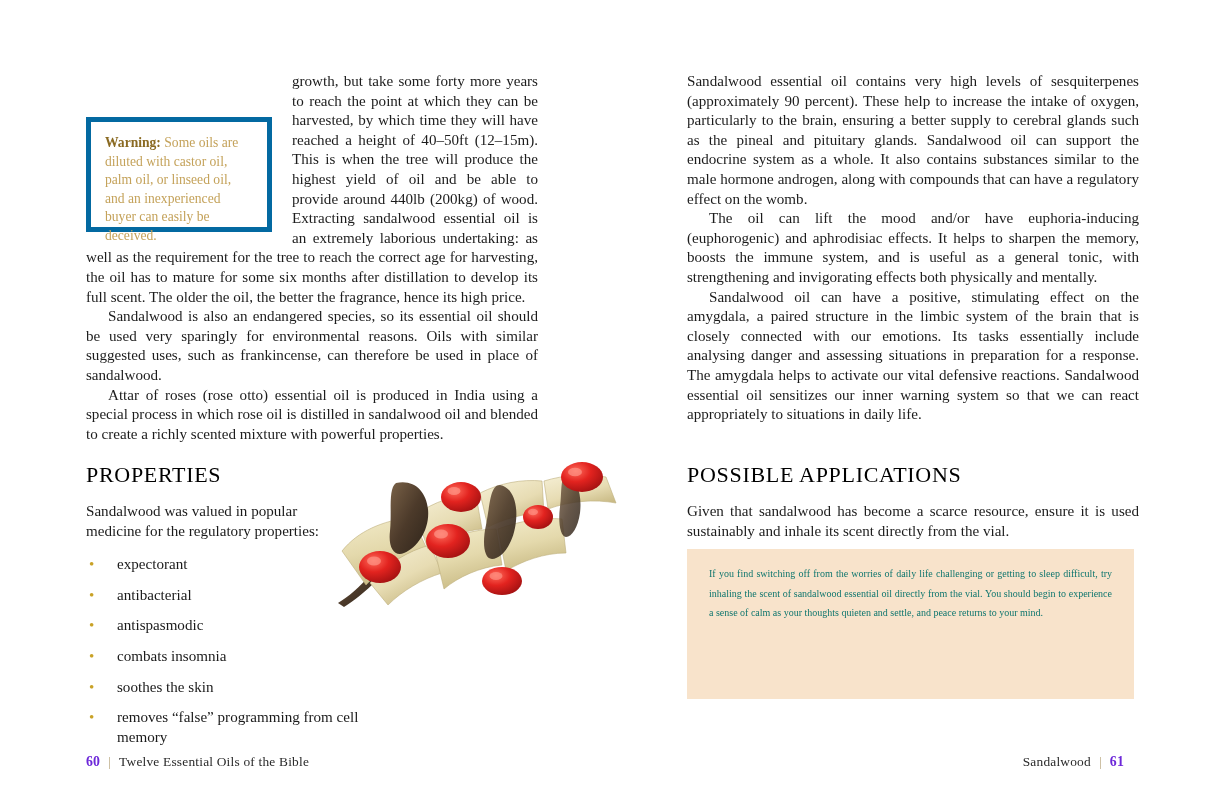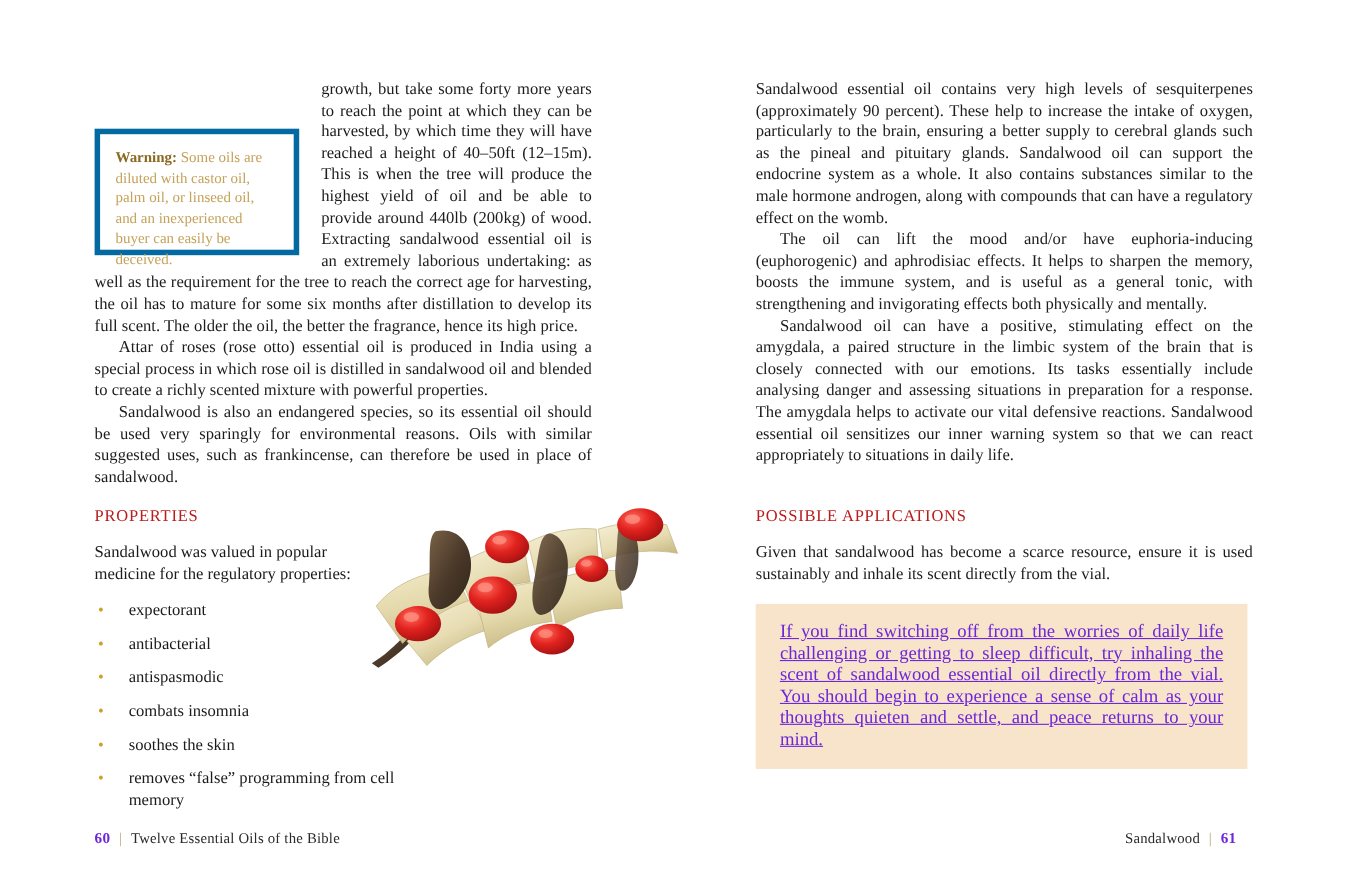--- a/index.html
+++ b/index.html
@@ -69,23 +69,23 @@
     position: absolute;
     left: 368px;
     top: 612px;
     width: 189px;
     height: 89px;
     padding: 14px 16px 10px 16px;
   }
 
   
   .section-head {
-    font-size: 15px;
+    font-size: 22px;
     letter-spacing: 0.7px;
-    color: #b91c1c;
+    color: #000000;
     margin: 0 0 14px 0;
     font-weight: normal;
     font-family: "Liberation Serif", "DejaVu Serif", serif;
   }
 
   
   .props-intro {
     font-size: 15.1px;
     line-height: 19.6px;
     margin: 0 0 14px 0;
@@ -139,26 +139,25 @@
     background: #f8e3cb;
     padding: 15px 22px 14px 22px;
   }
   .exercise-title {
     font-size: 17.6px;
     color: #c9a227;
     margin: 0 0 2px 0;
     font-weight: normal;
   }
   .exercise-body {
-    font-size: 17px;
+    font-size: 10px;
     line-height: 19.6px;
     text-align: justify;
-    color: #6d28d9;
+    color: #0f766e;
     margin: 0;
-    text-decoration: underline;
   }
 
   
   #sandalwood-photo {
     position: absolute;
     left: 330px;
     top: 455px;
     width: 292px;
     height: 160px;
   }
@@ -192,22 +191,22 @@
 
 <div id="page">
 
   <div class="col col-left">
 
     <div class="warn-box warn-float">
       <span class="warn-label">Warning:</span><span> Some oils are diluted with castor oil, palm oil, or linseed oil, and an inexperienced buyer can easily be deceived.</span>
     </div>
 
     <p class="body-text">growth, but take some forty more years to reach the point at which they can be harvested, by which time they will have reached a height of 40–50ft (12–15m). This is when the tree will produce the highest yield of oil and be able to provide around 440lb (200kg) of wood. Extracting sandalwood essential oil is an extremely laborious undertaking: as well as the requirement for the tree to reach the correct age for harvesting, the oil has to mature for some six months after distillation to develop its full scent. The older the oil, the better the fragrance, hence its high price.</p>
+    <p class="body-text">Sandalwood is also an endangered species, so its essential oil should be used very sparingly for environmental reasons. Oils with similar suggested uses, such as frankincense, can therefore be used in place of sandalwood.</p>
     <p class="body-text">Attar of roses (rose otto) essential oil is produced in India using a special process in which rose oil is distilled in sandalwood oil and blended to create a richly scented mixture with powerful properties.</p>
-    <p class="body-text">Sandalwood is also an endangered species, so its essential oil should be used very sparingly for environmental reasons. Oils with similar suggested uses, such as frankincense, can therefore be used in place of sandalwood.</p>
   </div>
 
   <div id="properties-section">
     <h2 class="section-head">PROPERTIES</h2>
     <p class="props-intro">Sandalwood was valued in popular medicine for the regulatory properties:</p>
     <ul class="props-list">
       <li><span class="bullet">•</span><span>expectorant</span></li>
       <li><span class="bullet">•</span><span>antibacterial</span></li>
       <li><span class="bullet">•</span><span>antispasmodic</span></li>
       <li><span class="bullet">•</span><span>combats insomnia</span></li>

